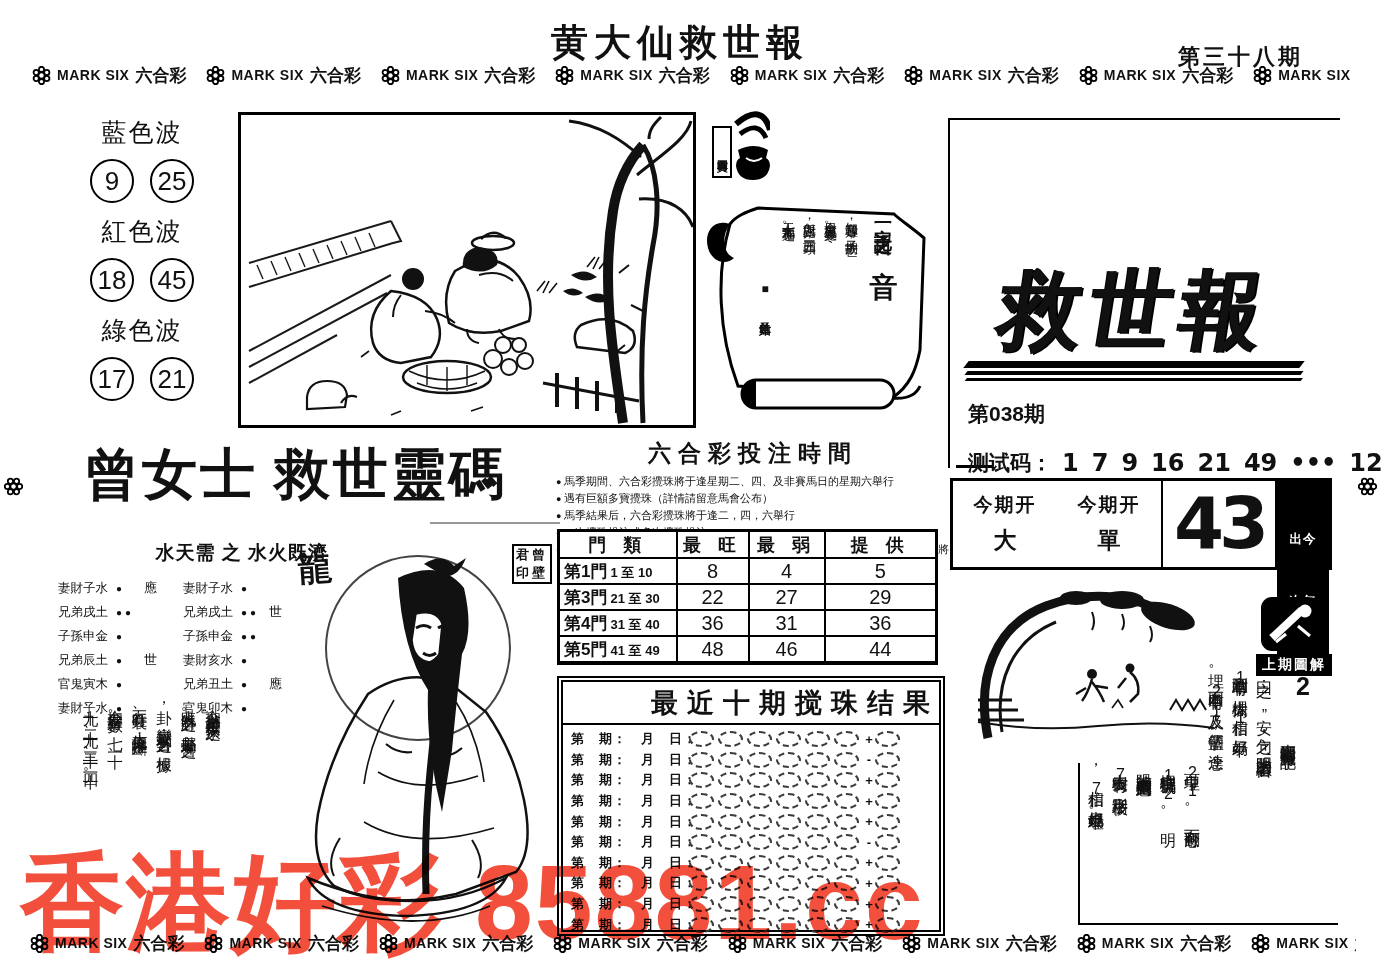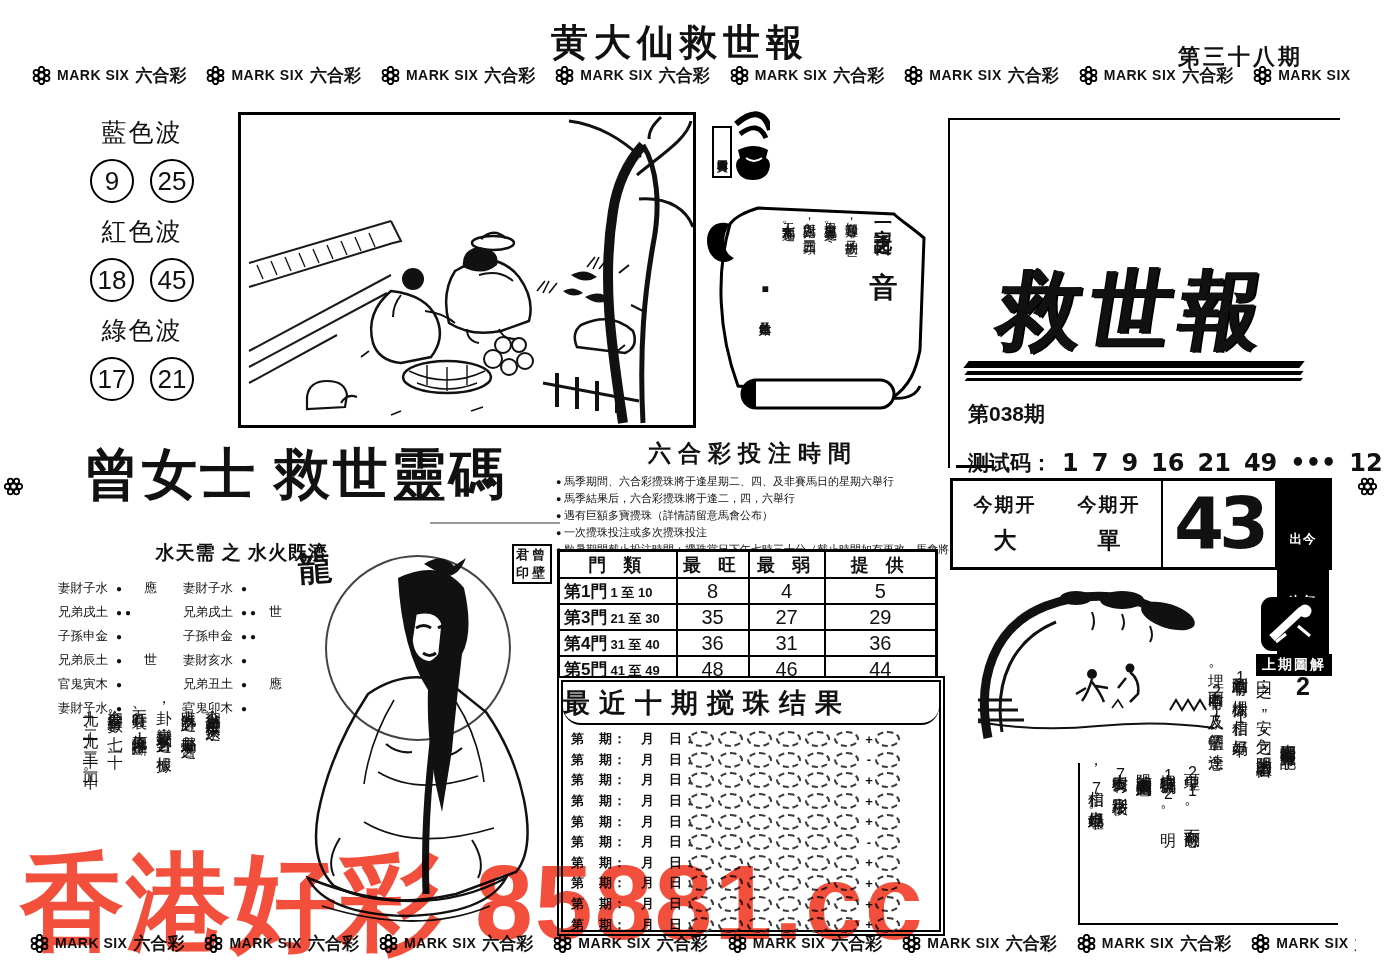--- a/index.html
+++ b/index.html
@@ -67,21 +67,21 @@
   .badge-row{font-size:12.5px;line-height:14px;font-weight:700;letter-spacing:1px;margin-top:48px;}
   .badge-num{flex:1;display:flex;align-items:center;justify-content:center;
              font-size:25px;font-weight:900;}
   
   .betting{position:absolute;left:556px;top:438px;width:394px;}
   .bt-head{text-align:center;font-size:23px;font-weight:900;letter-spacing:7px;}
   .bt-list{margin:4px 0 0;padding:0;list-style:none;}
   .bt-list li{font-size:11px;line-height:16px;font-weight:500;}
   .bt-list li::before{content:"● ";font-size:9px;}
   
-  .qtable{position:absolute;left:557px;top:549px;border-collapse:collapse;background:#fff;}
+  .qtable{position:absolute;left:557px;top:529px;border-collapse:collapse;background:#fff;}
   .qtable th,.qtable td{border:2px solid #000;text-align:center;padding:0 2px;}
   .qtable{border:3px solid #000;}
   .qtable th{font-size:18px;font-weight:700;letter-spacing:6px;height:25px;}
   .qtable td{font-size:20px;font-weight:500;height:23px;}
   .qtable td.gate{text-align:left;padding-left:4px;white-space:nowrap;}
   .gate .g{font-size:17px;font-weight:900;}
   .gate .r{font-size:13px;font-weight:700;margin-left:3px;}
   .qtable tr:last-child td{border-bottom:4px solid #000;}
   .col-gate{width:118px;} .col-hot{width:72px;} .col-weak{width:76px;} .col-offer{width:112px;}
   
@@ -102,22 +102,22 @@
   .goddess svg{width:100%;height:100%;}
   .dragon{position:absolute;left:50px;top:24px;font-family:"Liberation Serif",serif;
           font-size:34px;font-weight:700;transform:rotate(-4deg);}
   .seal{position:absolute;right:8px;top:22px;width:40px;height:40px;border:2px solid #000;
         box-sizing:border-box;display:flex;flex-direction:column;justify-content:space-around;
         font-family:"Liberation Serif",serif;font-size:13px;font-weight:700;text-align:center;letter-spacing:3px;}
   
   .recent{position:absolute;left:557px;top:676px;width:388px;height:260px;border:2px solid #000;
           padding:2px;box-sizing:border-box;background:#fff;}
   .recent-inner{border:2px solid #000;height:100%;box-sizing:border-box;}
-  .rc-title{font-size:27px;font-weight:900;text-align:left;letter-spacing:9px;
-            padding:3px 0 2px;border-bottom:2px solid #000;border-radius:18px;}
+  .rc-title{font-size:27px;font-weight:900;text-align:right;letter-spacing:9px;
+            padding:3px 0 2px;border-bottom:2px solid #000;}
   .rrows{padding:4px 6px 0 8px;}
   .rrow{display:flex;align-items:center;height:20.6px;}
   .rlabel{width:118px;font-size:13px;font-weight:700;letter-spacing:1px;white-space:nowrap;}
   .mc{display:inline-block;width:25px;height:16px;border:2px dashed #3c3c3c;border-radius:50%;
       margin-right:4px;box-sizing:border-box;}
   .rsign{width:12px;font-size:13px;font-weight:700;text-align:center;}
   
   .pic-last{position:absolute;left:972px;top:582px;width:248px;height:162px;}
   .pic-last svg{width:100%;height:100%;}
   .li-icon{position:absolute;left:1260px;top:596px;width:60px;height:56px;}
@@ -552,22 +552,22 @@
           <div class="badge-row">數開</div>
         </div>
       <div class="badge-num">2</div>
     </div>
   </div>
 
   <div class="betting">
     <div class="bt-head">六合彩投注時間</div>
     <ul class="bt-list">
         <li>馬季期間、六合彩攪珠將于逢星期二、四、及非賽馬日的星期六舉行</li>
+        <li>遇有巨額多寶攪珠（詳情請留意馬會公布）</li>
         <li>馬季結果后，六合彩攪珠將于逢二，四，六舉行</li>
-        <li>遇有巨額多寶攪珠（詳情請留意馬會公布）</li>
         <li>一次攪珠投注或多次攪珠投注</li>
         <li>歇暑期間截止投注時間：攪珠當日下午七時三十分（截止時間如有更改，馬會將另行公布）</li>
       </ul>
   </div>
 
   <table class="qtable">
     <colgroup>
         <col class="col-gate">
         <col class="col-hot">
         <col class="col-weak">
@@ -583,21 +583,21 @@
     </thead>
     <tbody>
         <tr>
           <td class="gate"><span class="g">第1門</span><span class="r">1 至 10</span></td>
           <td>8</td>
           <td>4</td>
           <td>5</td>
         </tr>
         <tr>
           <td class="gate"><span class="g">第3門</span><span class="r">21 至 30</span></td>
-          <td>35</td>
+          <td>22</td>
           <td>27</td>
           <td>29</td>
         </tr>
         <tr>
           <td class="gate"><span class="g">第4門</span><span class="r">31 至 40</span></td>
           <td>36</td>
           <td>31</td>
           <td>36</td>
         </tr>
         <tr>

